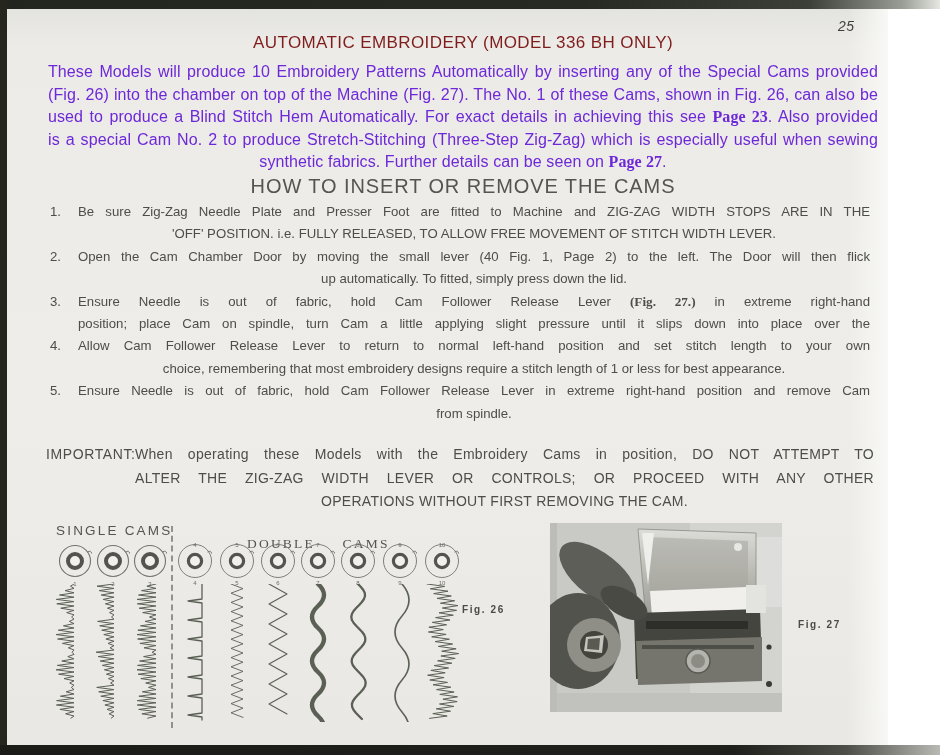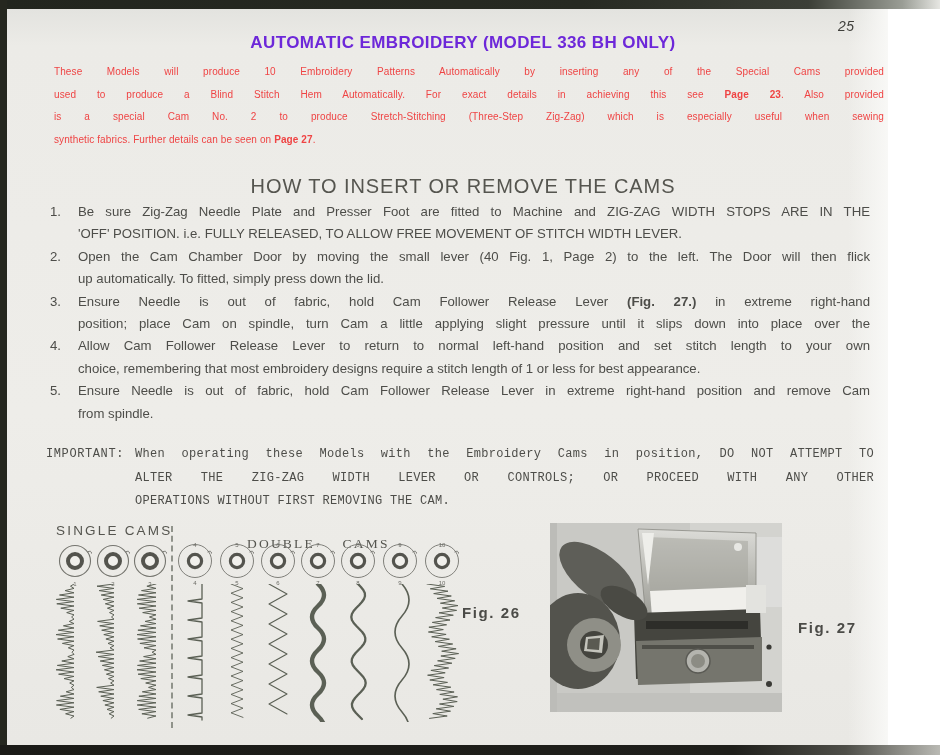--- a/index.html
+++ b/index.html
@@ -9,61 +9,62 @@
         background:linear-gradient(90deg,#22251e 0%,#272a22 62%,#3c3f37 86%,#9a9d95 96%,#e6e6e2 100%);}
   .band-left{position:absolute;left:0;top:0;width:7px;height:755px;background:#25271f;}
   .band-bottom{position:absolute;left:0;top:745px;width:940px;height:10px;
         background:linear-gradient(90deg,#1b1b17 0%,#1f1f1b 78%,#4e4e48 90%,#b9b9b3 100%);}
   .paper{position:absolute;left:7px;top:9px;width:881px;height:736px;
         background:linear-gradient(180deg,#e3e3df 0%,#ecebe7 5%,#eeede9 55%,#e9e8e4 100%);}
   .paper-right-fade{position:absolute;left:848px;top:9px;width:40px;height:736px;
         background:linear-gradient(90deg,rgba(250,250,248,0),#f8f8f6);}
   .pagenum{position:absolute;left:838px;top:18px;font-size:14px;color:#3f3f3b;letter-spacing:0.5px;font-style:italic;}
   .title{position:absolute;left:48px;top:33px;width:830px;text-align:center;
-        font-size:17px;font-weight:bold;color:#6d28d9;letter-spacing:0.4px;}
-  .intro{position:absolute;left:54px;top:61px;width:830px;font-size:10px;line-height:22.6px;
-        color:#ef4444;letter-spacing:0.1px;}
+        font-size:17px;font-weight:normal;color:#7f1d1d;letter-spacing:0.4px;}
+  .intro{position:absolute;left:48px;top:61px;width:830px;font-size:16px;line-height:22.6px;
+        color:#6d28d9;letter-spacing:0.1px;}
   .heading{position:absolute;left:48px;top:175px;width:830px;text-align:center;
         font-size:20px;color:#55554f;letter-spacing:0.9px;}
   .steps{position:absolute;left:48px;top:201px;width:822px;font-size:13.2px;line-height:22.4px;color:#4d4d49;}
   .step{position:relative;padding-left:30px;}
   .step-num{position:absolute;left:2px;top:0;}
-  .important{position:absolute;left:46px;top:443px;width:828px;font-size:12px;line-height:23.6px;color:#4d4d49;font-family:Liberation Mono, monospace;}
+  .important{position:absolute;left:46px;top:443px;width:828px;font-size:14px;line-height:23.6px;color:#4d4d49;}
   .important-label{position:absolute;left:0;top:0;letter-spacing:0.6px;}
   .important-lines{margin-left:89px;width:739px;letter-spacing:0.3px;}
   .jl{text-align:justify;text-align-last:justify;}
-  .ll{text-align:left;}
-  .b{font-weight:bold;}
+  .ll{text-align:center;}
+  .b{font-weight:bold;font-family:Liberation Serif, serif;}
   .cams-area{position:absolute;left:0;top:520px;width:480px;height:230px;}
   .cam-group-label{position:absolute;font-size:13.5px;color:#55554f;letter-spacing:2.2px;}
   .lbl-single{left:56px;top:3px;}
   .lbl-double{left:247px;top:16px;word-spacing:22px;font-family:Liberation Serif, serif;}
   .cams-divider{position:absolute;left:171px;top:6px;height:202px;border-left:2px dashed #90938b;}
   .cam{position:absolute;}
   .pattern{position:absolute;}
-  .fig-label{position:absolute;font-size:15px;font-weight:bold;color:#4b4b47;letter-spacing:1.6px;}
+  .fig-label{position:absolute;font-size:10px;font-weight:bold;color:#4b4b47;letter-spacing:1.6px;}
   .fig26{left:462px;top:604px;}
   .fig27{left:798px;top:604px;margin-top:15px;}
   .photo{position:absolute;left:550px;top:523px;width:232px;height:189px;}
 </style>
 </head>
 <body>
 
 <div class="scan">
   <div class="paper"></div>
   <div class="paper-right-fade"></div>
   <div class="band-top"></div>
   <div class="band-left"></div>
   <div class="band-bottom"></div>
 
   <div class="pagenum">25</div>
   <div class="title">AUTOMATIC EMBROIDERY (MODEL 336 BH ONLY)</div>
 
   <div class="intro" id="intro">
       <div class="jl"><span>These Models will produce 10 Embroidery Patterns Automatically by inserting any of the Special Cams provided</span></div>
+      <div class="jl"><span>(Fig. 26) into the chamber on top of the Machine (Fig. 27).  The No. 1 of these Cams, shown in Fig. 26, can also be</span></div>
       <div class="jl"><span>used to produce a Blind Stitch Hem Automatically.  For exact details in achieving this see </span><span class="b">Page 23</span><span>. Also provided</span></div>
       <div class="jl"><span>is a special Cam No. 2 to produce Stretch-Stitching (Three-Step Zig-Zag) which is especially useful when sewing</span></div>
       <div class="ll"><span>synthetic fabrics.  Further details can be seen on </span><span class="b">Page 27</span><span>.</span></div>
     </div>
 
   <div class="heading">HOW TO INSERT OR REMOVE THE CAMS</div>
 
   <div class="steps" id="steps">
       <div class="step">
         <span class="step-num">1.</span>

